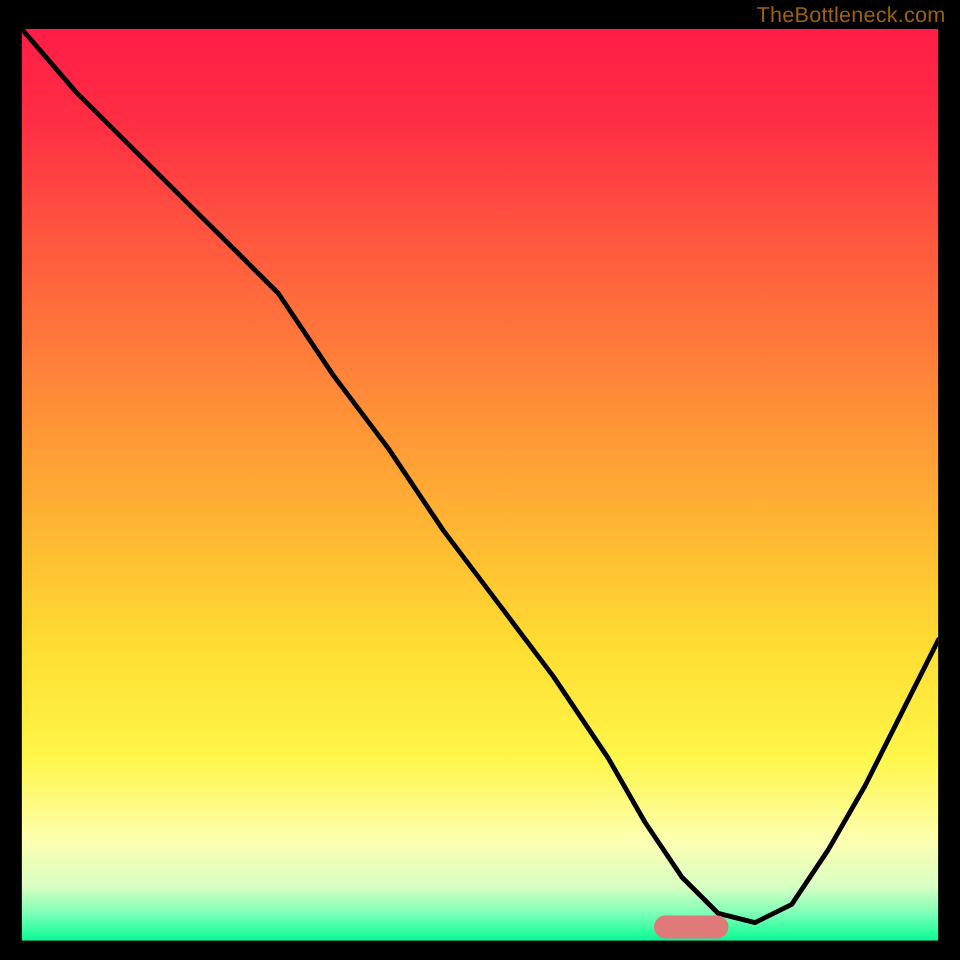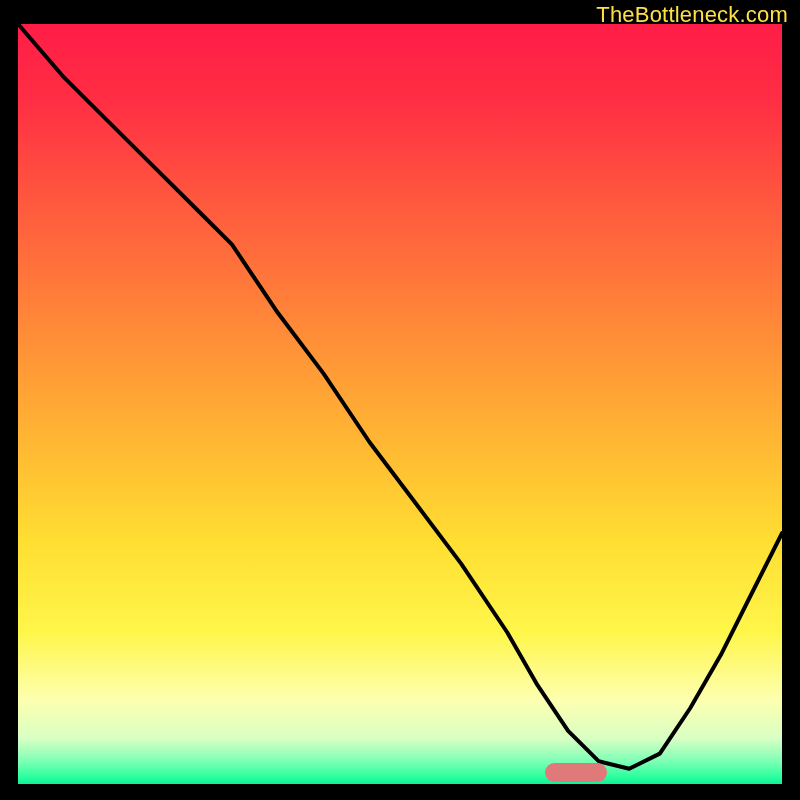--- a/index.html
+++ b/index.html
@@ -14,22 +14,22 @@
   .outer {
     position: relative;
     width: 800px;
     height: 800px;
     background: #000;
   }
   .watermark {
     position: absolute;
     top: 2px;
     right: 12px;
-    color: #fde047;
-    font-size: 22px;
+    color: #a16207;
+    font-size: 18px;
     font-weight: 500;
     letter-spacing: 0.2px;
     z-index: 50;
   }
   .plot {
     position: absolute;
     left: 18px;
     top: 24px;
     width: 764px;
     height: 760px;

